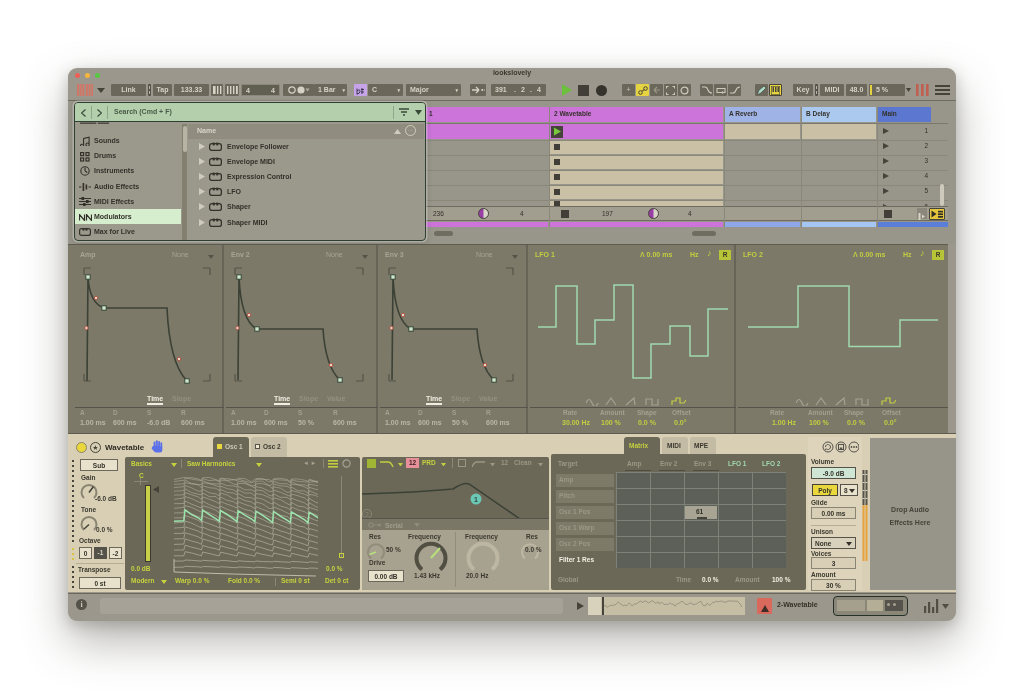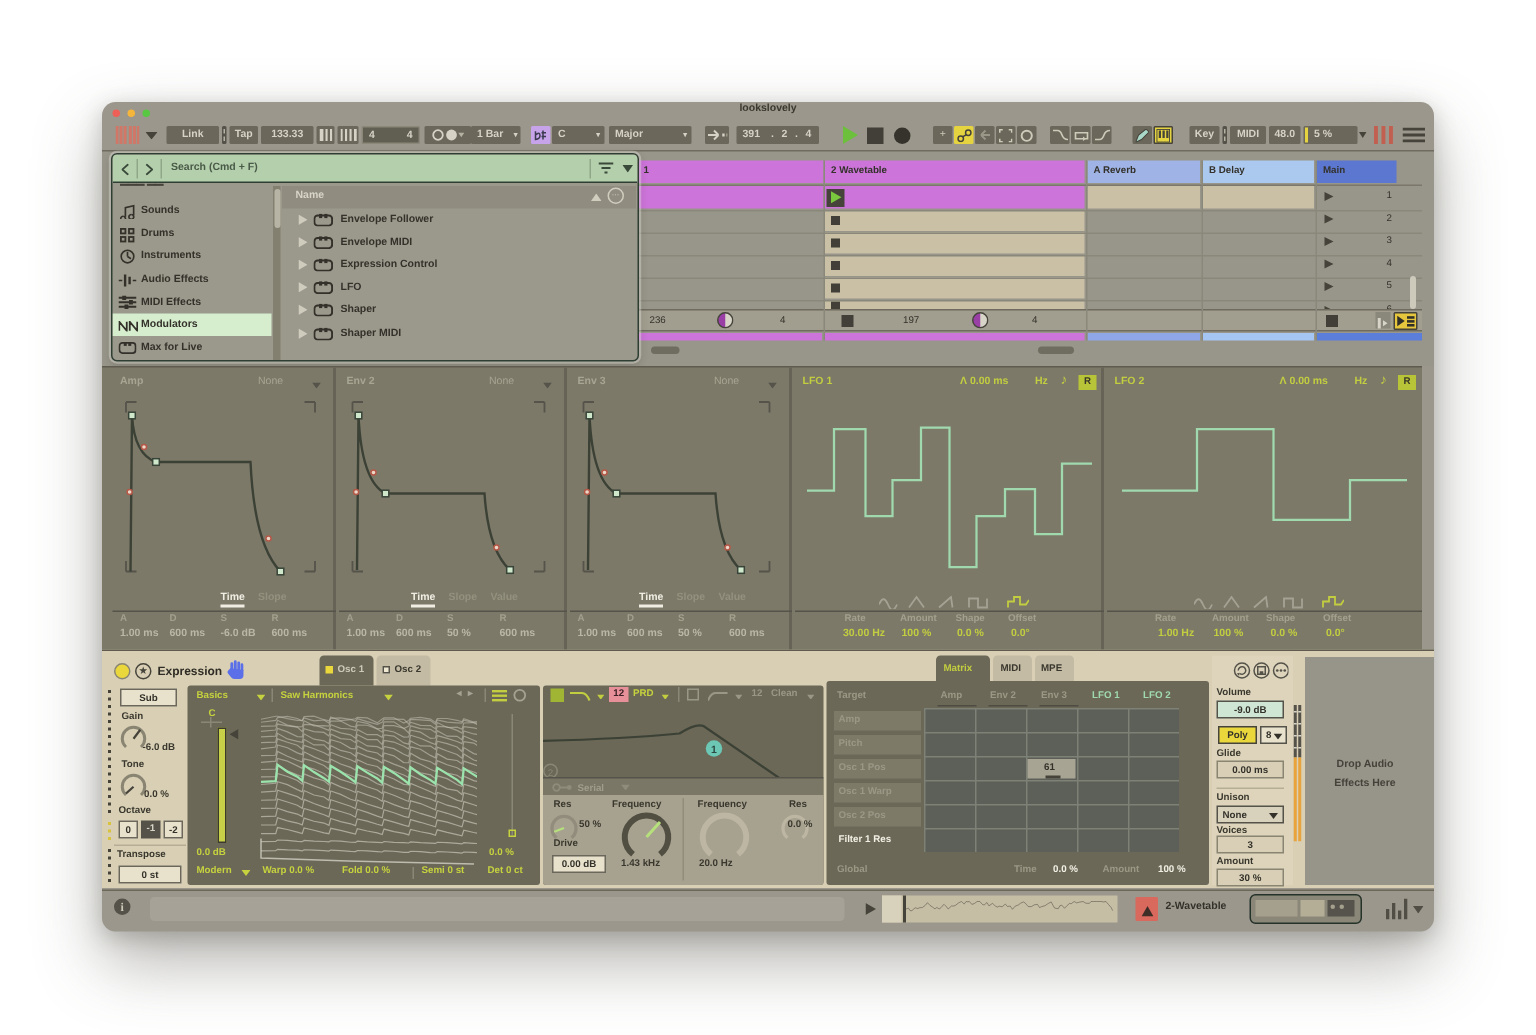--- a/index.html
+++ b/index.html
@@ -647,21 +647,21 @@
           <rect x="1" y="108" width="2" height="2"></rect>
           <rect x="1" y="113" width="2" height="2"></rect>
           <rect x="1" y="118" width="2" height="2"></rect>
           <rect x="1" y="123" width="2" height="2"></rect>
           <rect x="1" y="128" width="2" height="2"></rect>
         </g>
     </svg>
 
     <div class="abs" style="left:8px;top:9px;width:11px;height:11px;border-radius:50%;background:#ead73c;border:1px solid #8a8572;"></div>
     <div class="abs" style="left:22px;top:9px;width:11px;height:11px;border-radius:50%;border:1px solid #45433a;color:#45433a;font-size:7px;text-align:center;line-height:10px;">★</div>
-    <div class="abs" style="left:37px;top:10px;font-size:8px;font-weight:bold;color:#2e2c24;">Expression</div>
+    <div class="abs" style="left:37px;top:10px;font-size:8px;font-weight:bold;color:#2e2c24;">Wavetable</div>
     <svg class="abs" style="left:83px;top:6px;" width="13" height="14">
         <g fill="#5a6fe8">
           <rect x="2.6" y="2.5" width="1.9" height="6" rx="0.95"></rect>
           <rect x="4.9" y="1.2" width="1.9" height="7" rx="0.95"></rect>
           <rect x="7.2" y="2" width="1.9" height="6.5" rx="0.95"></rect>
           <rect x="9.4" y="3.2" width="1.8" height="5.5" rx="0.9"></rect>
           <path d="M2.6,6.5 L1,8.2 q-0.8,0.9 0,1.8 l2.2,2.6 q0.9,1 2.4,1 h3.2 q2.5,0 2.5,-2.5 l0,-3.5 z"></path>
         </g>
       </svg>
     <div class="abs" style="left:145px;top:4px;width:36px;height:20px;background:#6b6857;border-radius:3px 3px 0 0;">

